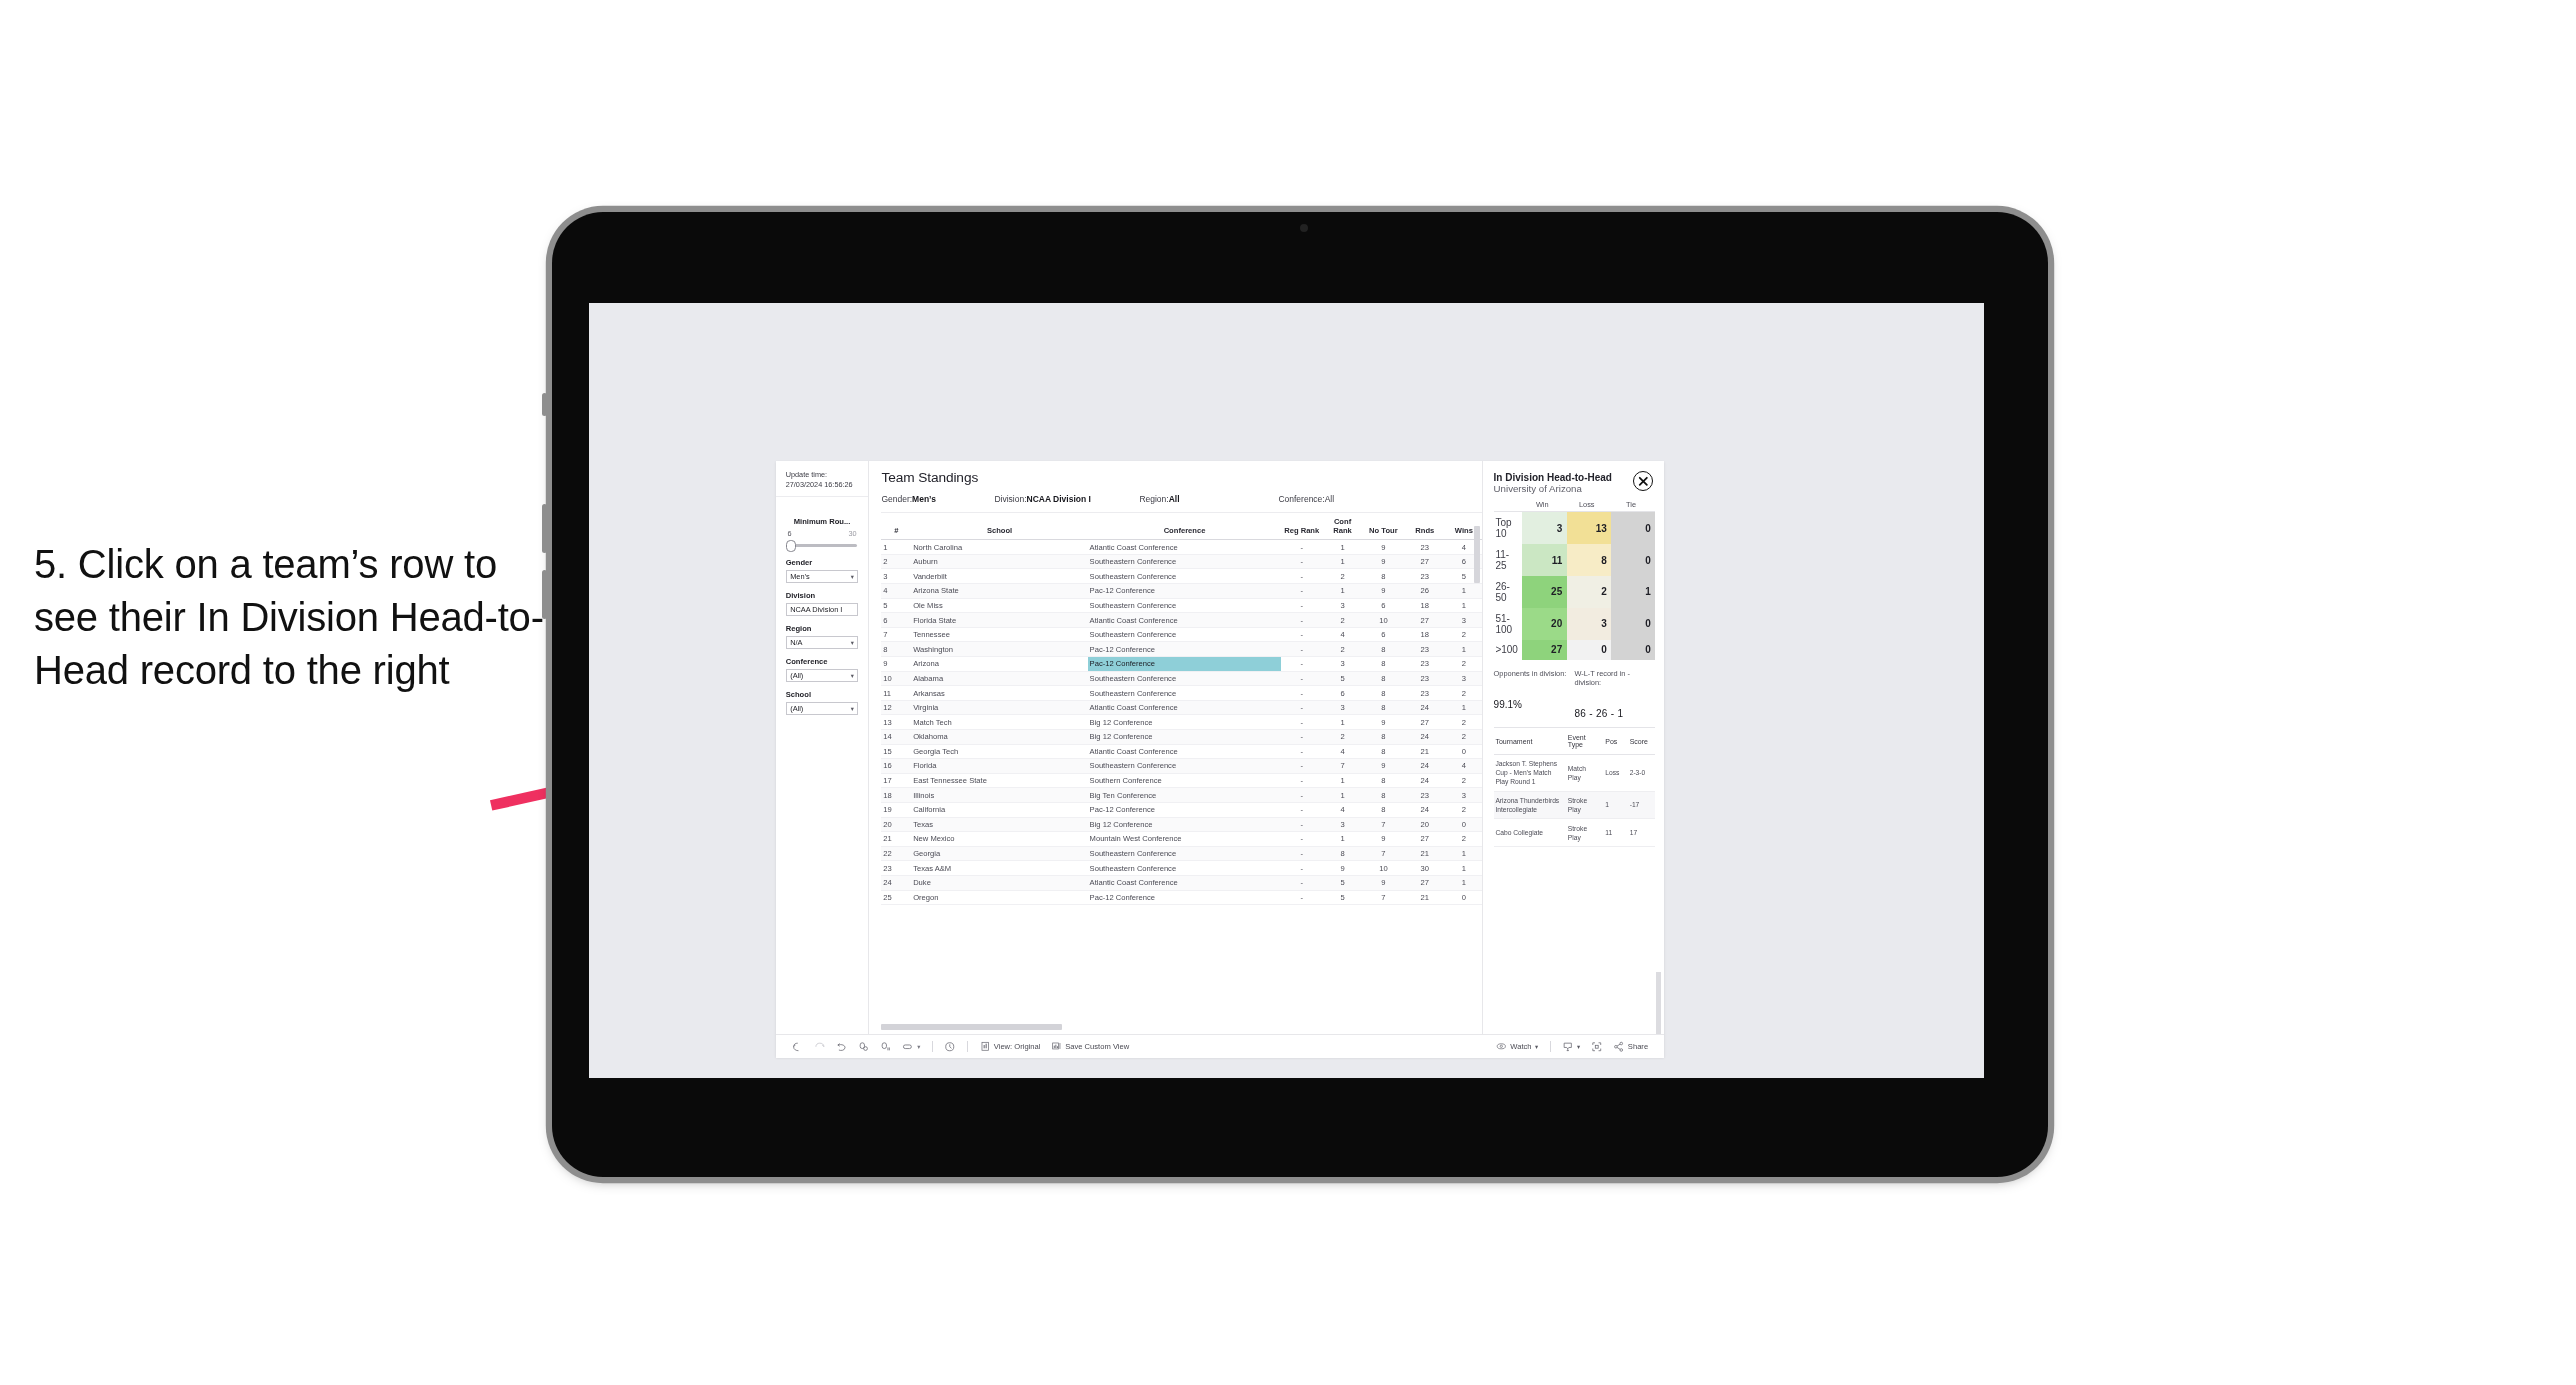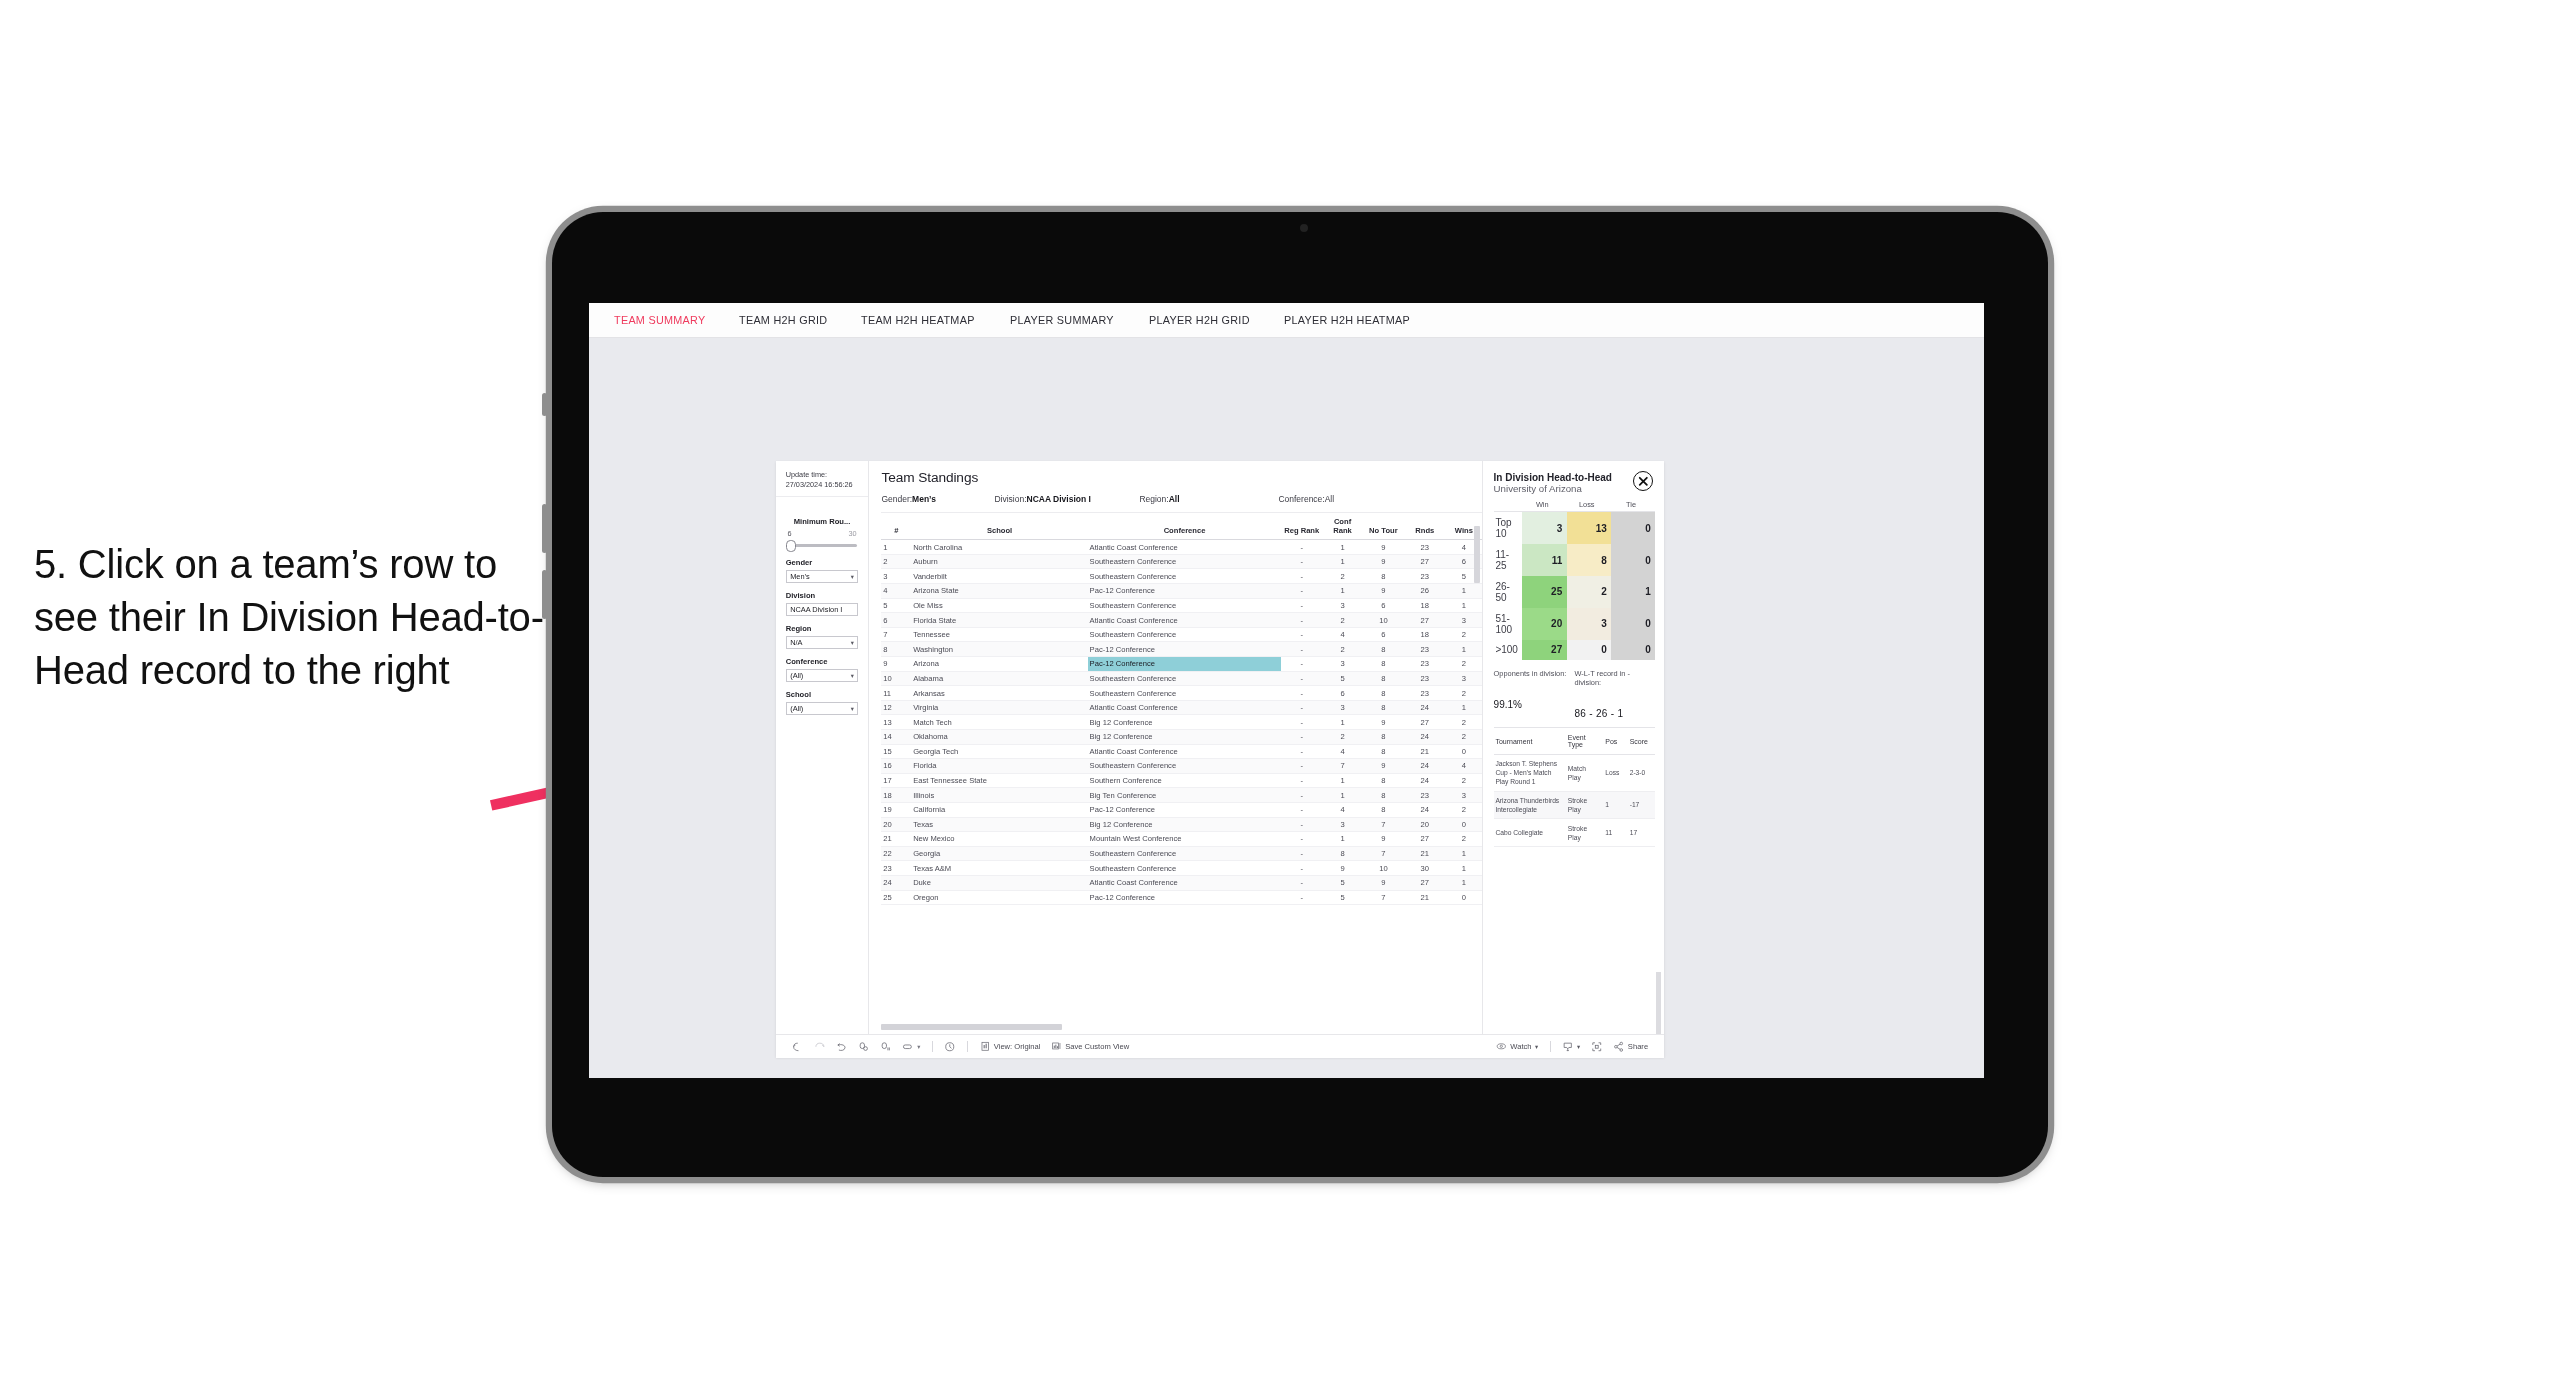--- a/index.html
+++ b/index.html
@@ -187,28 +187,20 @@
 </svg>
 
 <div class="device">
   <div class="btn-vol btn-v1"></div>
   <div class="btn-vol btn-v2"></div>
   <div class="btn-vol btn-v3"></div>
 
   <div class="screen">
 
 
-    <div class="subtabs">
-      <div class="subtab active">TEAM SUMMARY</div>
-      <div class="subtab">TEAM H2H GRID</div>
-      <div class="subtab">TEAM H2H HEATMAP</div>
-      <div class="subtab">PLAYER SUMMARY</div>
-      <div class="subtab">PLAYER H2H GRID</div>
-      <div class="subtab">PLAYER H2H HEATMAP</div>
-    </div>
 
     <div class="canvas">
       <div class="viz">
         <div class="viz-body">
 
           <div class="filters">
             <div class="upd">
               <div>Update time:</div>
               <div>27/03/2024 16:56:26</div>
             </div>

